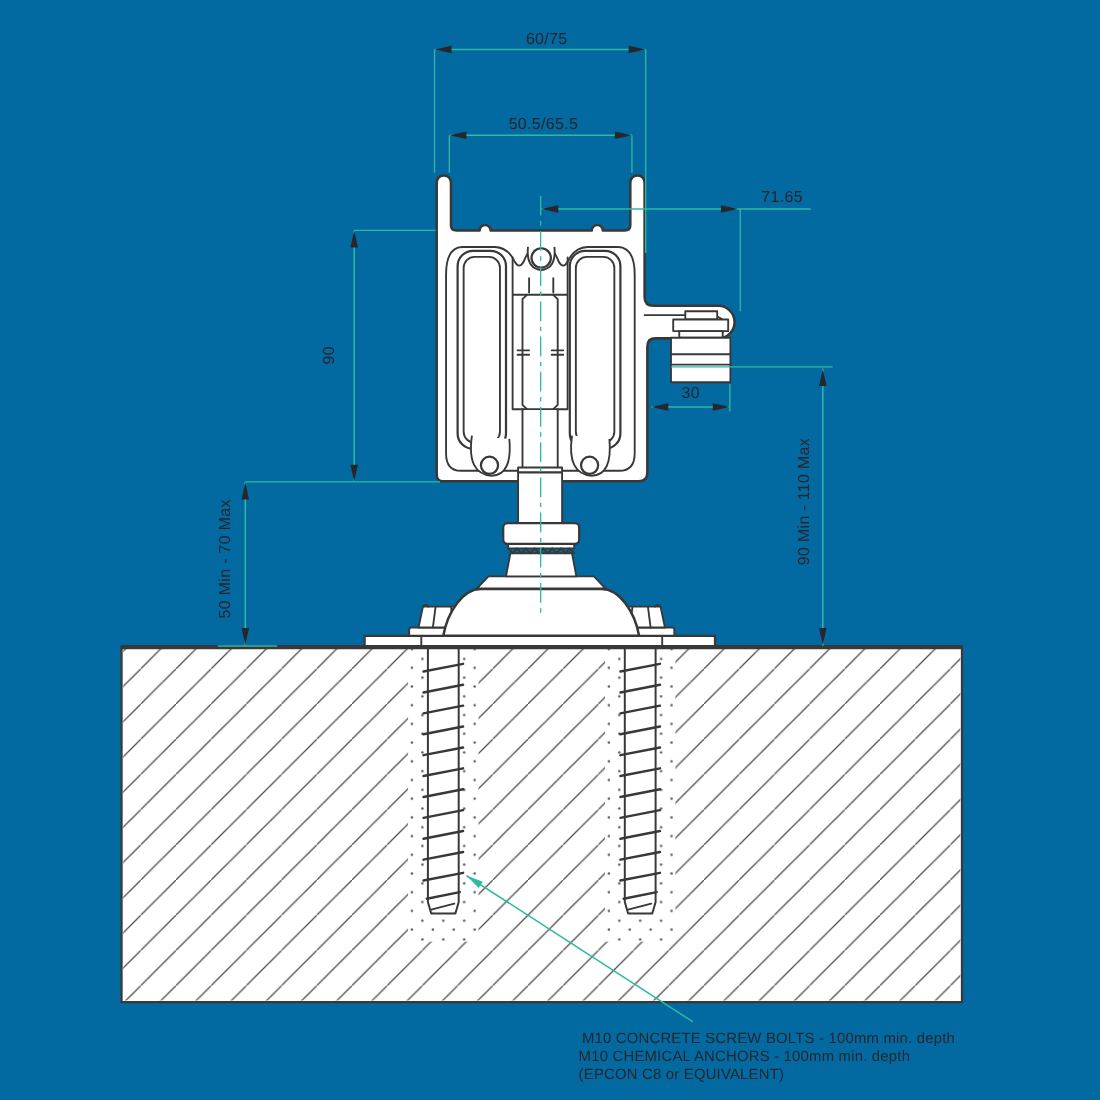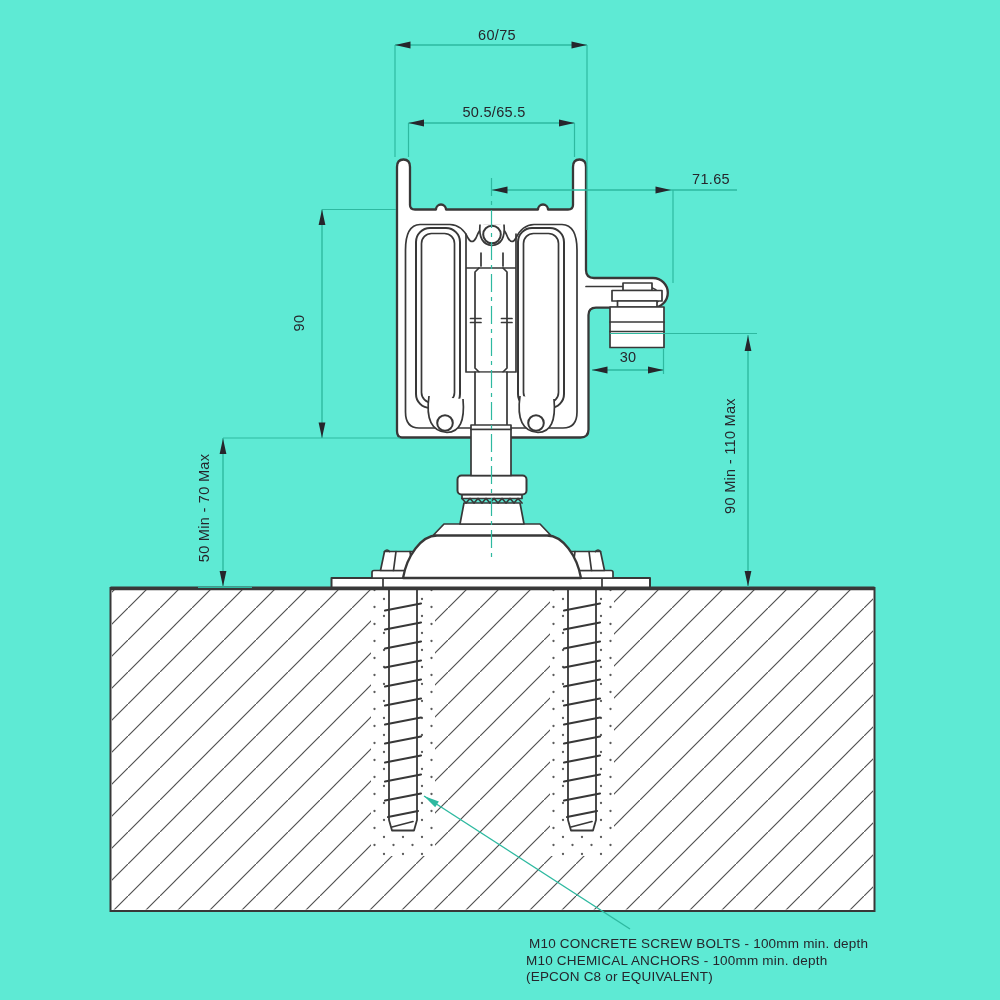--- a/index.html
+++ b/index.html
@@ -1,16 +1,16 @@
 <!DOCTYPE html>
 <html style="--c-teal: #2eb9a0; --c-line: #383838; --c-ink: #26262c;"><head>
 <meta charset="utf-8">
 <style>
   html,body { margin:0; padding:0; background:#ffffff; }
-  .stage { width:1000px; height:1000px; position:relative; background:#5eead4; overflow:hidden; }
+  .stage { width:1000px; height:1000px; position:relative; background:#0369a1; overflow:hidden; }
   svg { display:block; }
   
   .lnf  { fill:#fff; stroke:var(--c-line); stroke-width:2.3; stroke-linejoin:round; }
   .lnf2 { fill:#fff; stroke:var(--c-line); stroke-width:2; stroke-linejoin:round; }
   .ld   { fill:none; stroke:var(--c-line); stroke-width:1.7; stroke-linejoin:round; stroke-linecap:round; }
   .ldf  { fill:#fff; stroke:var(--c-line); stroke-width:1.7; stroke-linejoin:round; }
   .scr  { fill:none; stroke:var(--c-line); stroke-width:1.8; stroke-linejoin:round; }
   .thr  { fill:none; stroke:var(--c-line); stroke-width:2.2; stroke-linecap:round; }
   .thick{ stroke:var(--c-line); stroke-width:3.8; }
   .conc { fill:#fff; stroke:var(--c-line); stroke-width:2; }

